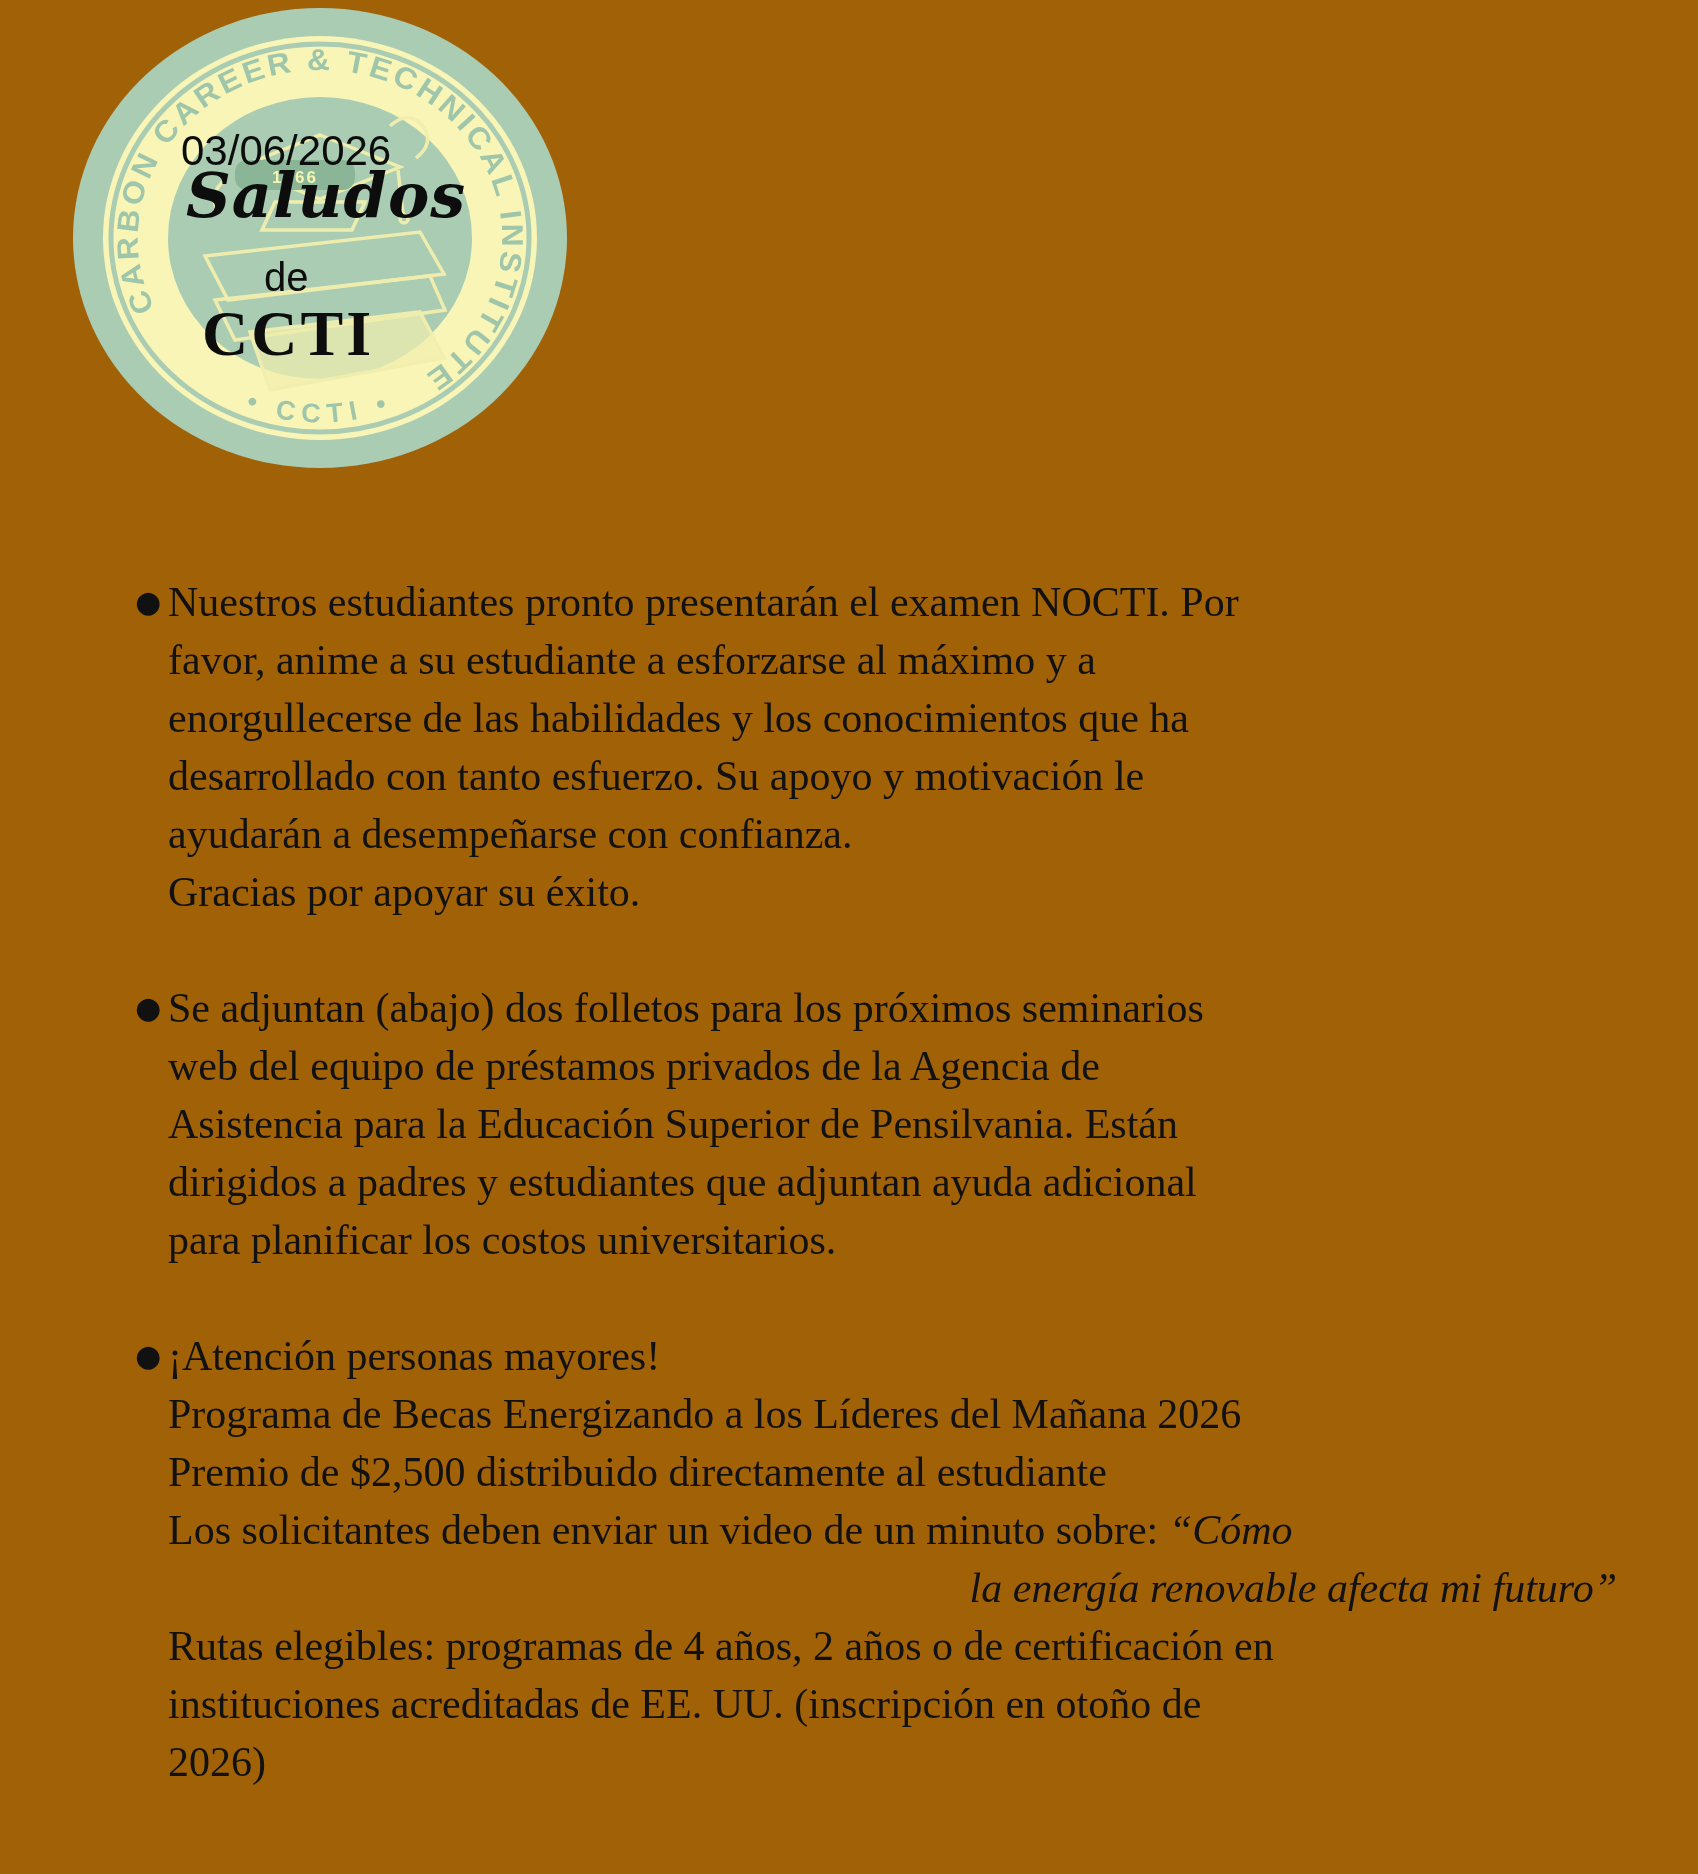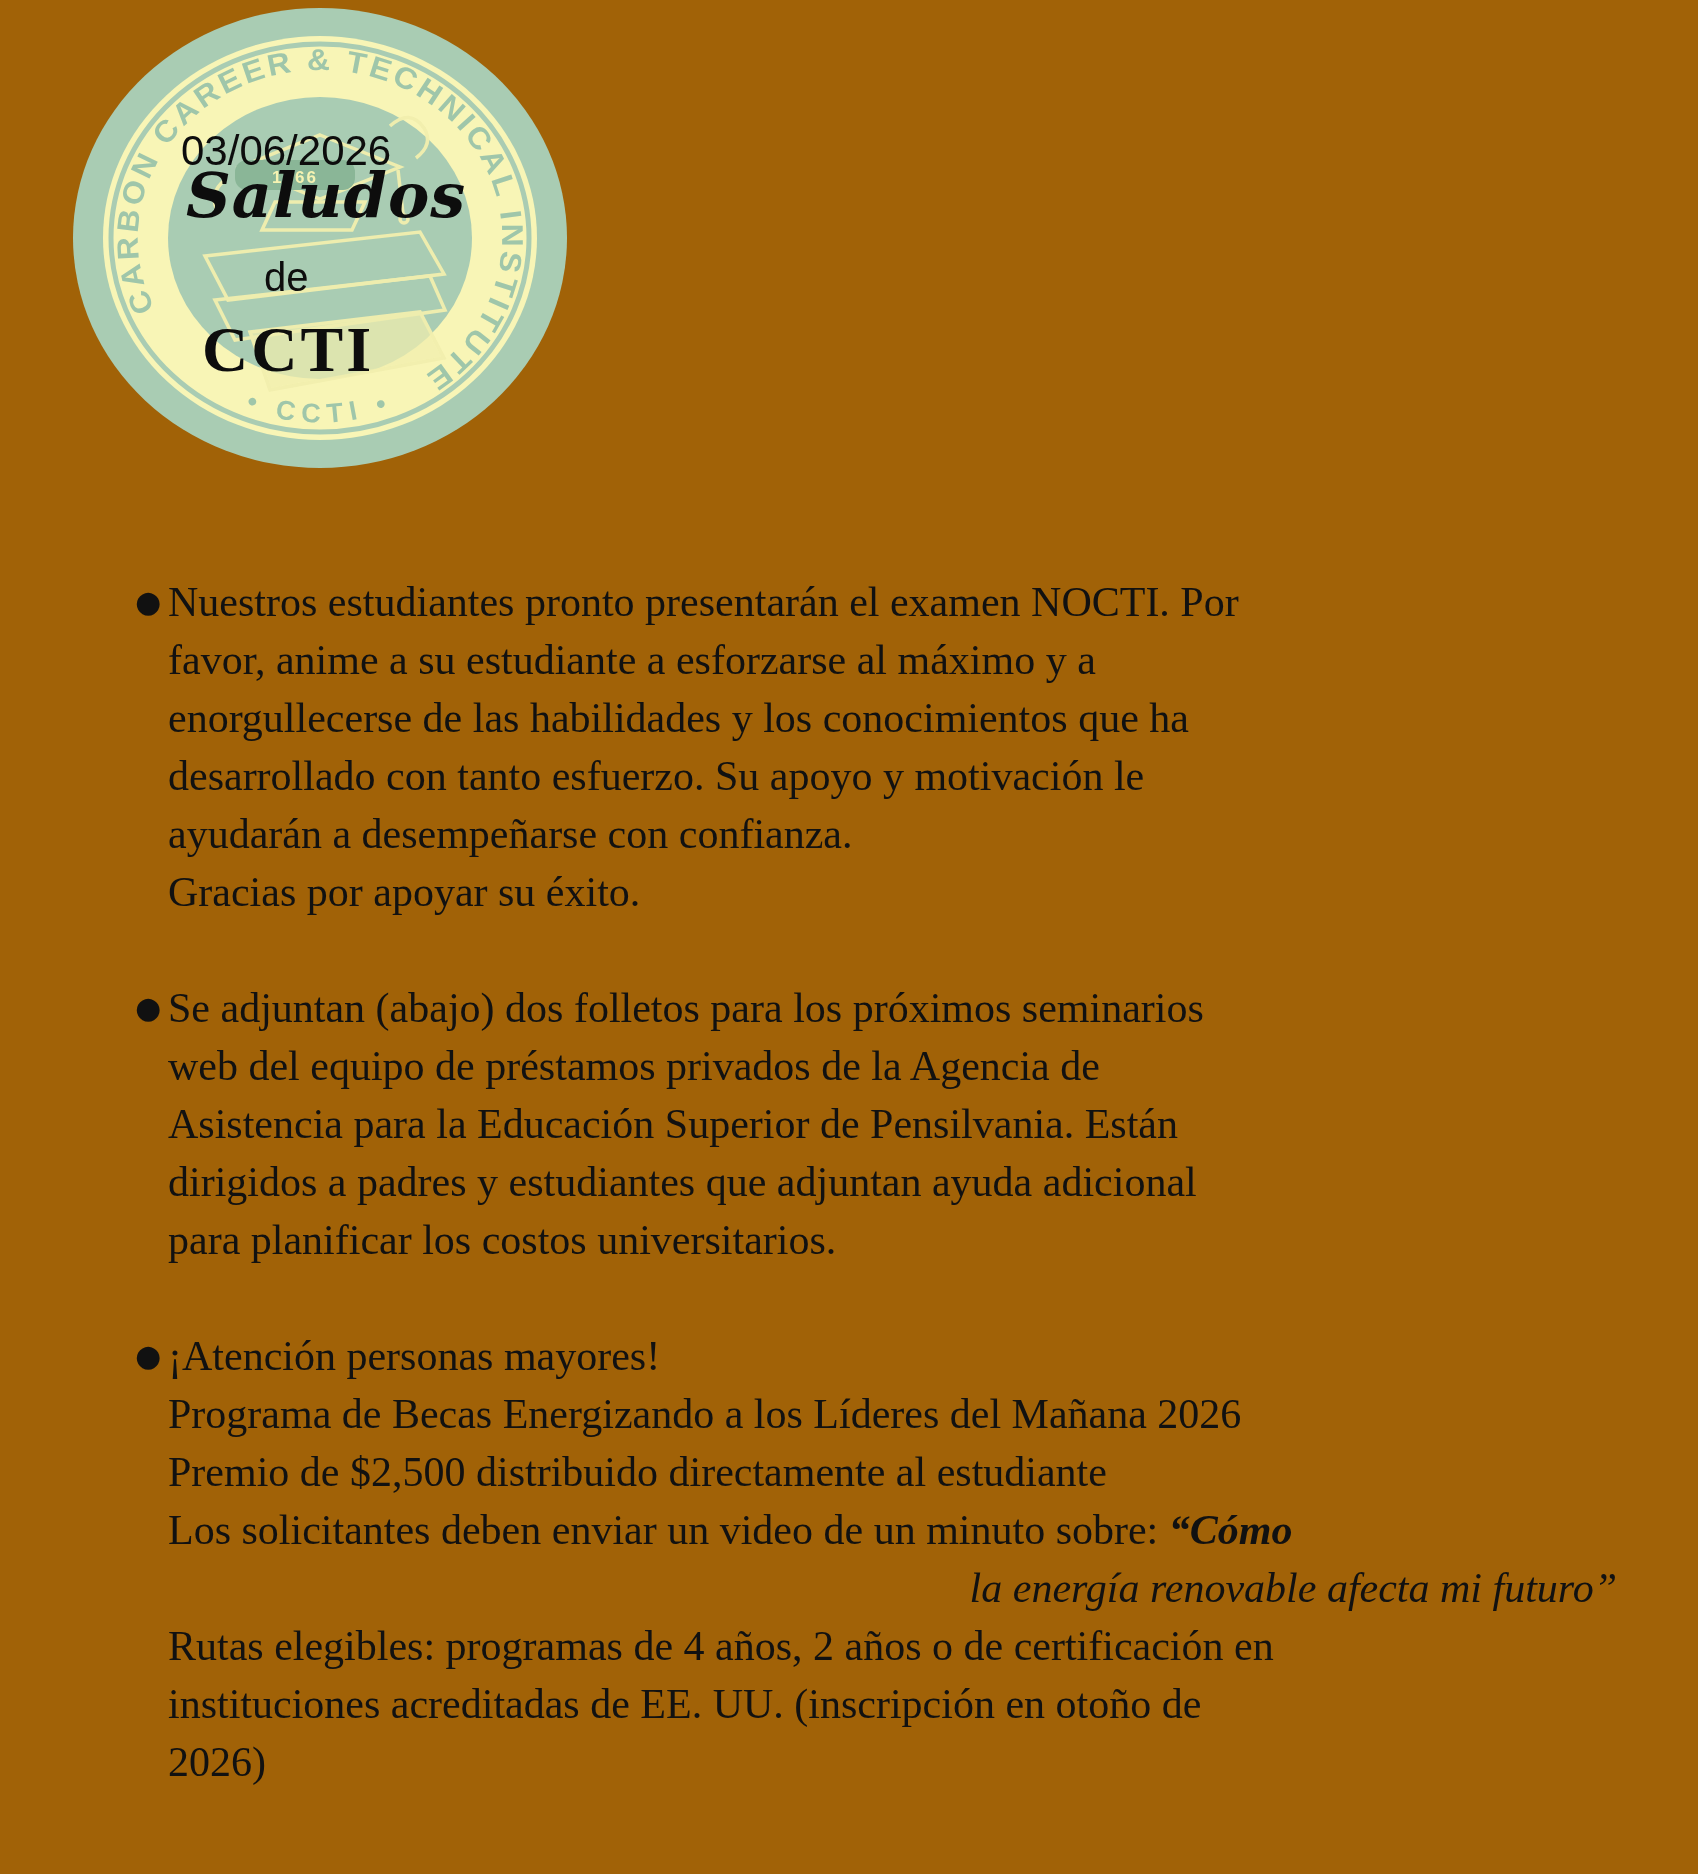--- a/index.html
+++ b/index.html
@@ -22,32 +22,32 @@
   .seal-year{
     font-family:"Liberation Sans", sans-serif; font-weight:bold;
     font-size:17px; fill:#f6f3b2; letter-spacing:2px;
   }
   .ov{position:absolute; color:#0d0d0d; line-height:1; white-space:nowrap;}
   .ov-date{left:181px; top:130px; font-family:"Liberation Sans", sans-serif; font-size:42px;}
   .ov-saludos{left:186px; top:165px; font-family:"DejaVu Serif", serif;
       font-style:italic; font-weight:700; font-size:62px; letter-spacing:1px;}
   .ov-de{left:264px; top:257px; font-family:"Liberation Sans", sans-serif; font-size:40px;}
   .ov-org{left:202px; top:302px; font-family:"Liberation Serif", serif;
-      font-weight:700; font-size:64px; letter-spacing:3px;margin-top:16px;}
+      font-weight:700; font-size:64px; letter-spacing:3px;}
   
   .content{position:absolute; left:137px; top:573px; width:1480px;}
   .bullet{position:relative; padding-left:31px;}
   .bullet + .bullet{margin-top:58px;}
   .dot{
     position:absolute; left:-2px; top:0; line-height:58px; font-size:30px;
     font-family:"DejaVu Sans", sans-serif;
   }
   .line{white-space:nowrap; line-height:58px; font-size:42px;}
   .it{font-style:italic;text-align:right;}
-  .bi{font-style:italic; font-weight:bold;}
+  .bi{font-style:italic; font-weight:normal;}
 </style>
 </head>
 <body>
 
 <div class="page">
 
   <div class="seal-wrap">
     <svg width="640" height="500" viewBox="0 0 640 500">
       <ellipse cx="320" cy="238" rx="247" ry="230" fill="#a9ccb3"></ellipse>
       <ellipse cx="320" cy="238" rx="217" ry="202" fill="#f8f5b6"></ellipse>

